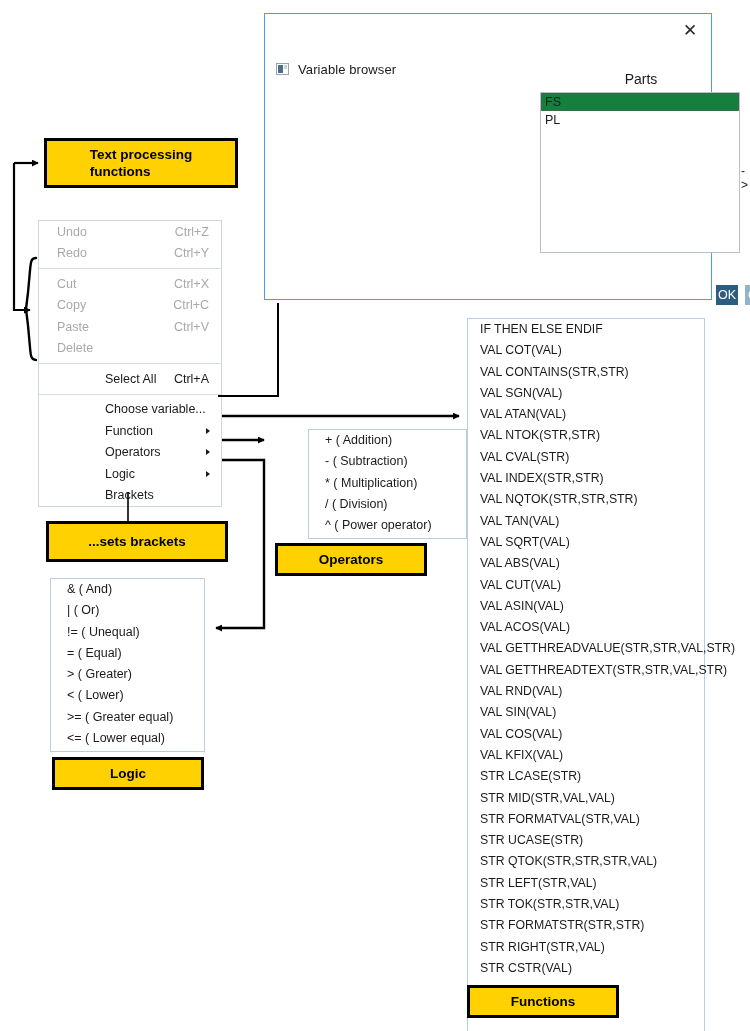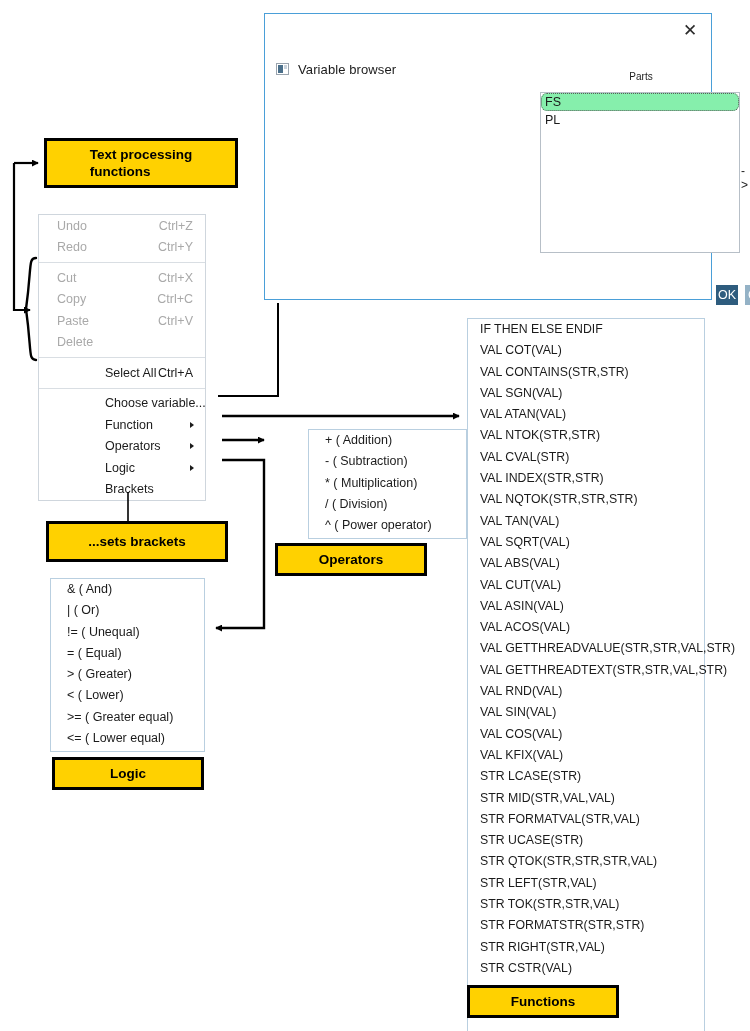--- a/index.html
+++ b/index.html
@@ -34,49 +34,49 @@
   }
   #vb-title{
     margin-left:9px;font-size:13px;color:#1b1b1b;letter-spacing:.1px;
   }
   #vb-close{
     position:absolute;right:8px;top:5px;width:26px;height:22px;
     display:flex;align-items:center;justify-content:center;
     font-size:17px;color:#2b2b2b;line-height:1;
   }
   .vb-col-label{
-    position:absolute;font-size:10px;color:#1b1b1b;text-align:center;
+    position:absolute;font-size:14px;color:#1b1b1b;text-align:center;
   }
   #vb-parts-label{left:276px;top:57px;width:200px;}
 
   .listbox{
     position:absolute;background:#ffffff;border:1px solid #b7bfc7;box-sizing:border-box;
     overflow:hidden;
   }
   #parts-list{left:275px;top:78px;width:200px;height:161px;}
   .list-item{
     font-size:12.5px;color:#1b1b1b;padding:1px 4px;line-height:17.5px;height:17.5px;
     box-sizing:border-box;white-space:nowrap;
   }
   .list-item.selected{
-    background:#86efac;outline:1px dotted #5a5a5a;outline-offset:-1px;border-radius:6px;
+    background:#15803d;outline:1px dotted #5a5a5a;outline-offset:-1px;
   }
   #vb-transfer{
     position:absolute;left:476px;top:150px;font-size:12px;color:#1b1b1b;
   }
   .dlgbtn{
     position:absolute;height:20px;font-size:12.5px;color:#ffffff;
     display:flex;align-items:center;justify-content:center;box-sizing:border-box;
   }
   #vb-ok{left:451px;top:271px;width:22px;background:#2e5c7e;}
   #vb-cancel{left:480px;top:271px;width:45px;background:#94b2c6;}
 
   
   #context-menu{
-    left:38px;top:214px;width:168px;height:287px;
+    left:38px;top:220px;width:184px;height:287px;
     background:#ffffff;border:1px solid #cfd6dd;box-sizing:border-box;
   }
   .mi{
     position:relative;height:21.5px;display:flex;align-items:center;
     font-size:12.5px;padding-left:18px;box-sizing:border-box;
   }
   .mi .lbl{flex:0 0 auto;}
   .mi .acc{position:absolute;right:12px;font-size:12.5px;}
   .mi.disabled .lbl,.mi.disabled .acc{color:#a9a9a9;}
   .mi.enabled .lbl,.mi.enabled .acc{color:#1b1b1b;margin-left:48px;}

